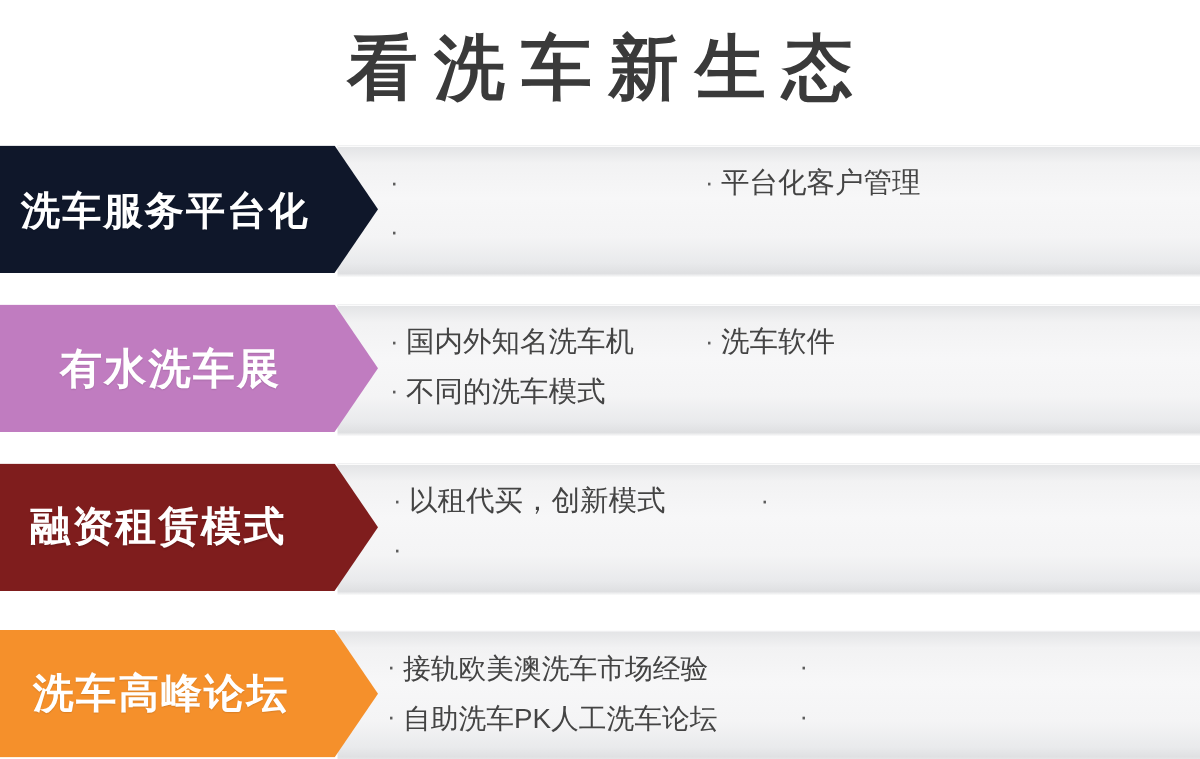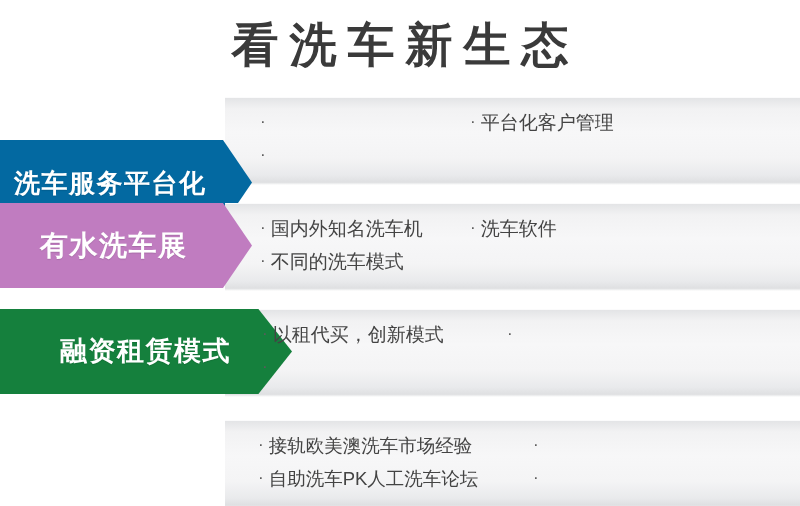--- a/index.html
+++ b/index.html
@@ -151,21 +151,21 @@
 <body>
 
 <div class="poster">
 
   <div class="title-wrap">
     <div class="title">看洗车新生态</div>
   </div>
 
   <div class="row row-1">
     <div class="panel"></div>
-    <div class="tab" style="background-color: #0369a1; margin-top: 43px;">
+    <div class="tab" style="background-color: #0f172a;">
       <span class="tab-label">洗车服务平台化</span>
     </div>
     <div class="bullets">
       <div class="bullet">
           <span class="dot">·</span>
         </div>
       <div class="bullet">
           <span class="dot">·</span>
           <span>平台化客户管理</span>
         </div>
@@ -199,21 +199,21 @@
         </div>
       <div class="bullet empty">
           <span class="dot">·</span>
           <span></span>
         </div>
     </div>
   </div>
 
   <div class="row row-3">
     <div class="panel"></div>
-    <div class="tab" style="background-color: #15803d; padding-left: 40px;">
+    <div class="tab" style="background-color: #7f1d1d;">
       <span class="tab-label">融资租赁模式</span>
     </div>
     <div class="bullets">
       <div class="bullet">
           <span class="dot">·</span>
           <span>以租代买，创新模式</span>
         </div>
       <div class="bullet">
           <span class="dot">·</span>
         </div>
@@ -222,20 +222,23 @@
         </div>
       <div class="bullet empty">
           <span class="dot">·</span>
           <span></span>
         </div>
     </div>
   </div>
 
   <div class="row row-4">
     <div class="panel"></div>
+    <div class="tab" style="background-color: rgb(245, 144, 43);">
+      <span class="tab-label">洗车高峰论坛</span>
+    </div>
     <div class="bullets">
       <div class="bullet">
           <span class="dot">·</span>
           <span>接轨欧美澳洗车市场经验</span>
         </div>
       <div class="bullet">
           <span class="dot">·</span>
         </div>
       <div class="bullet">
           <span class="dot">·</span>

